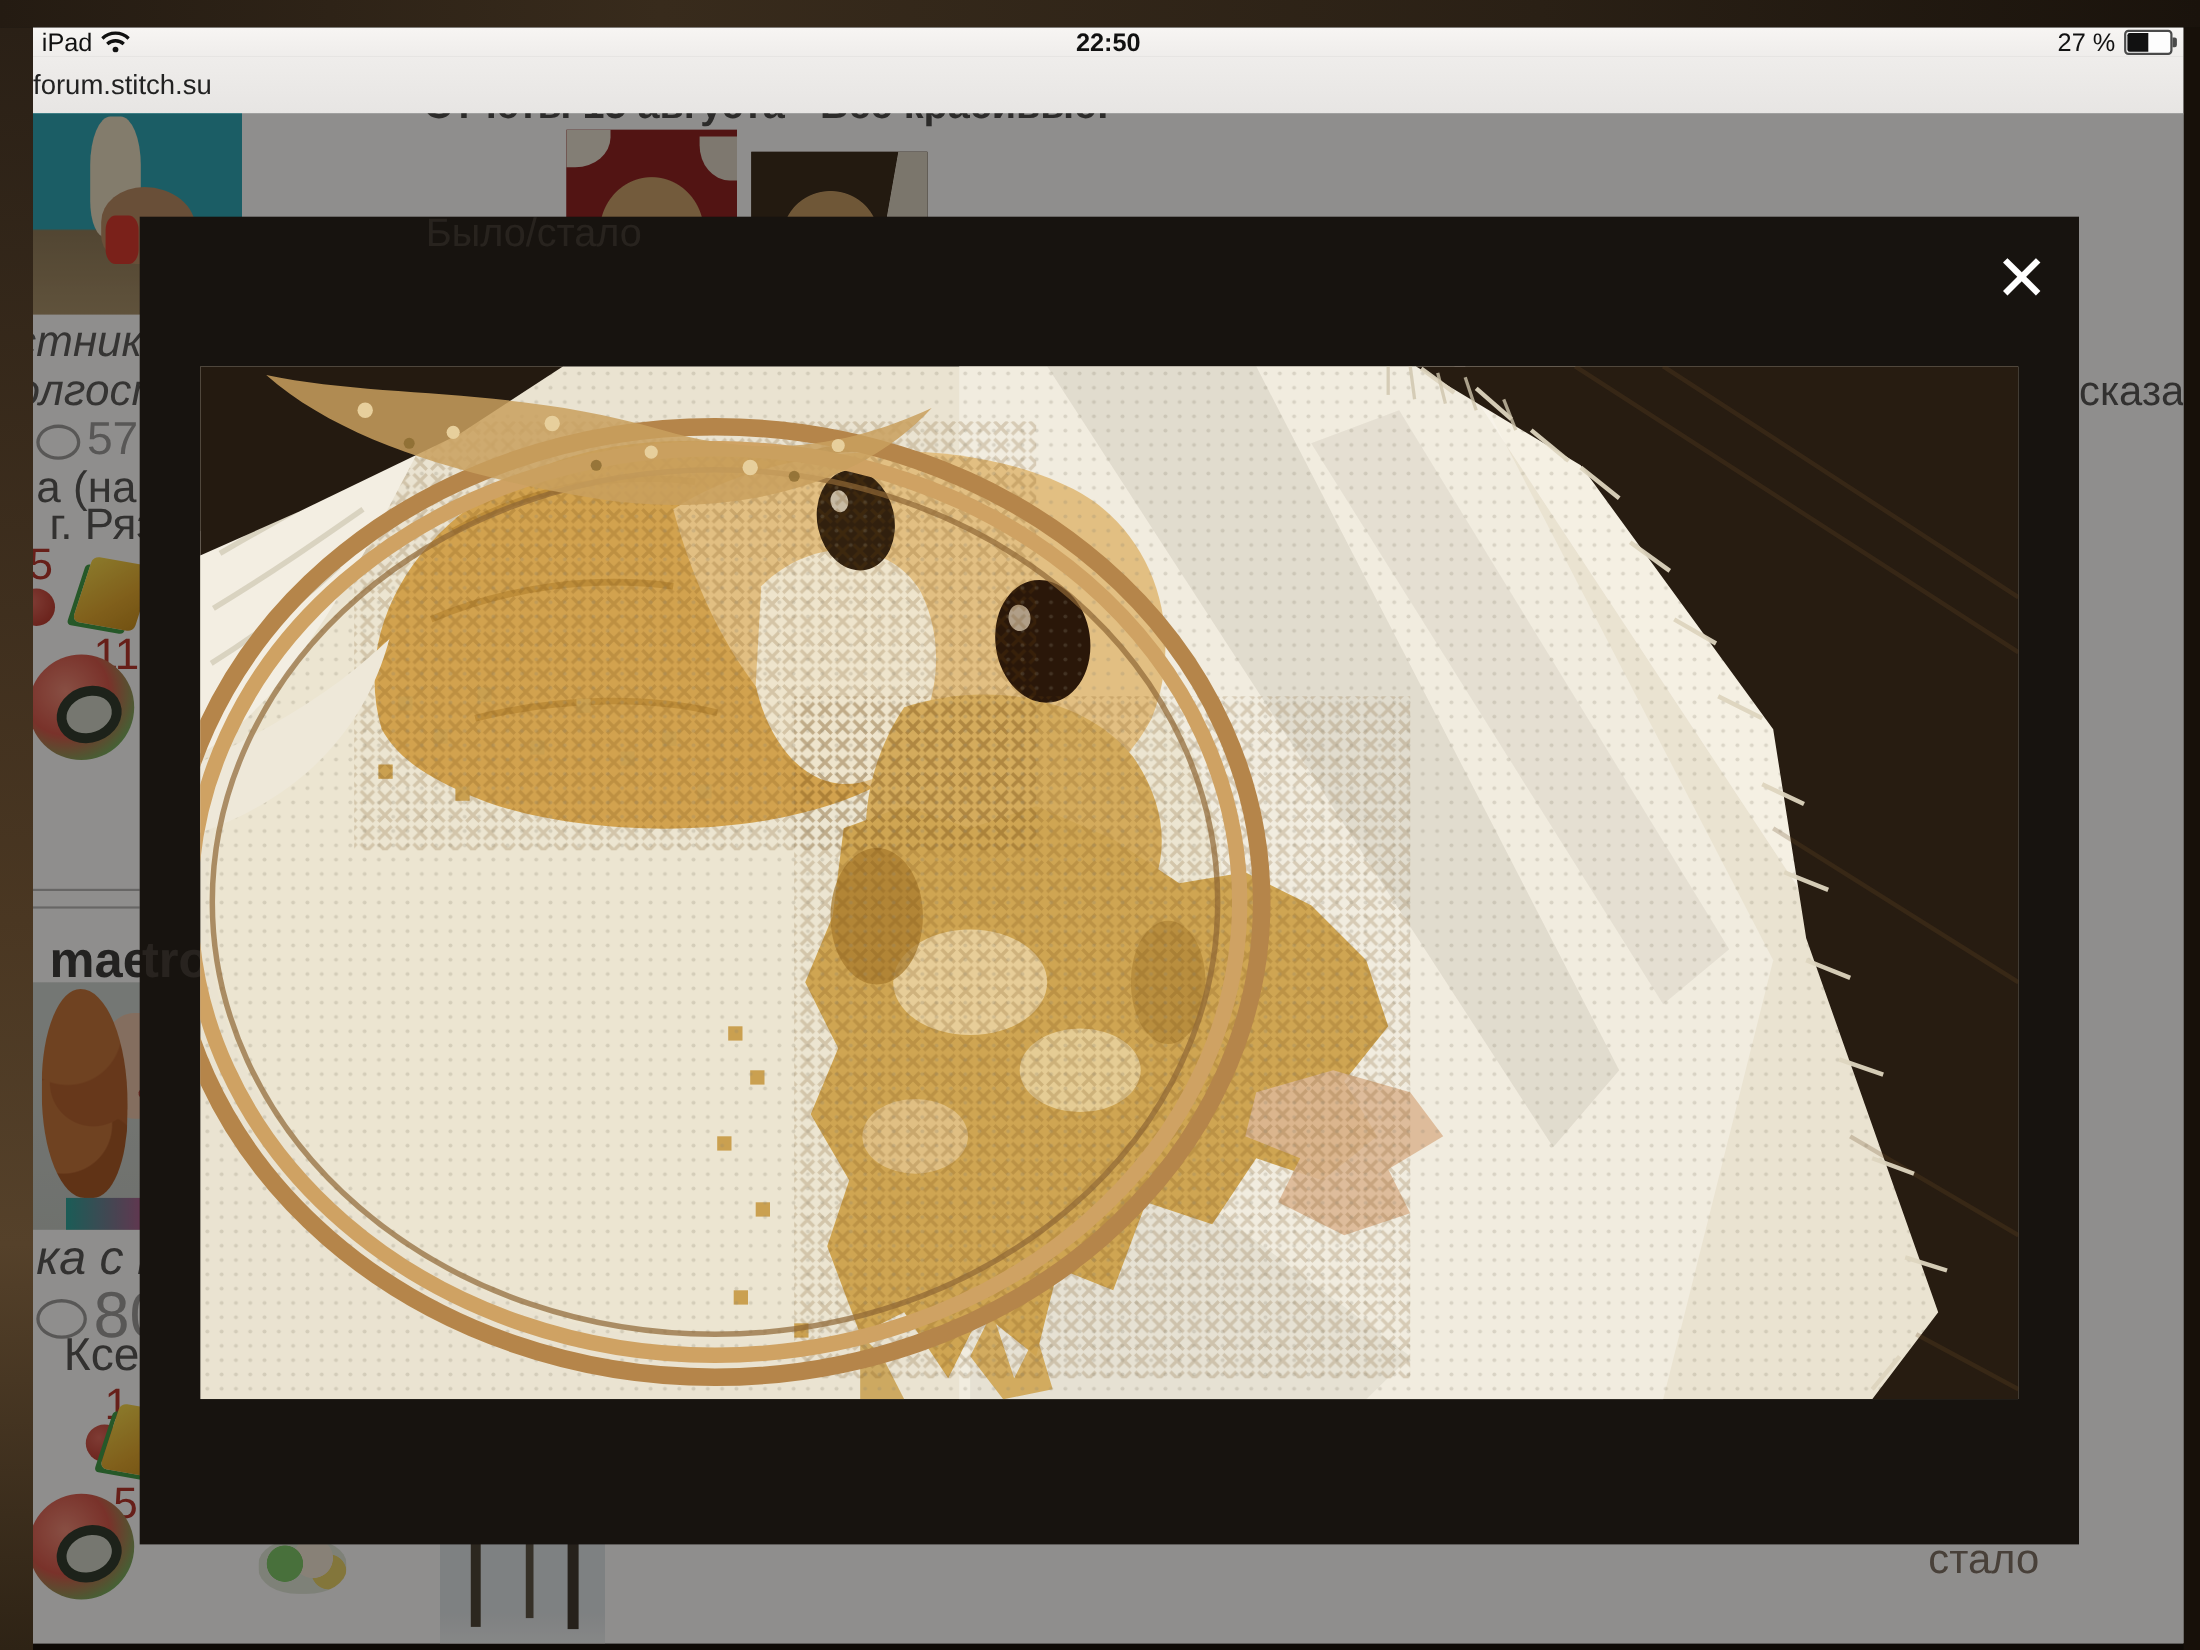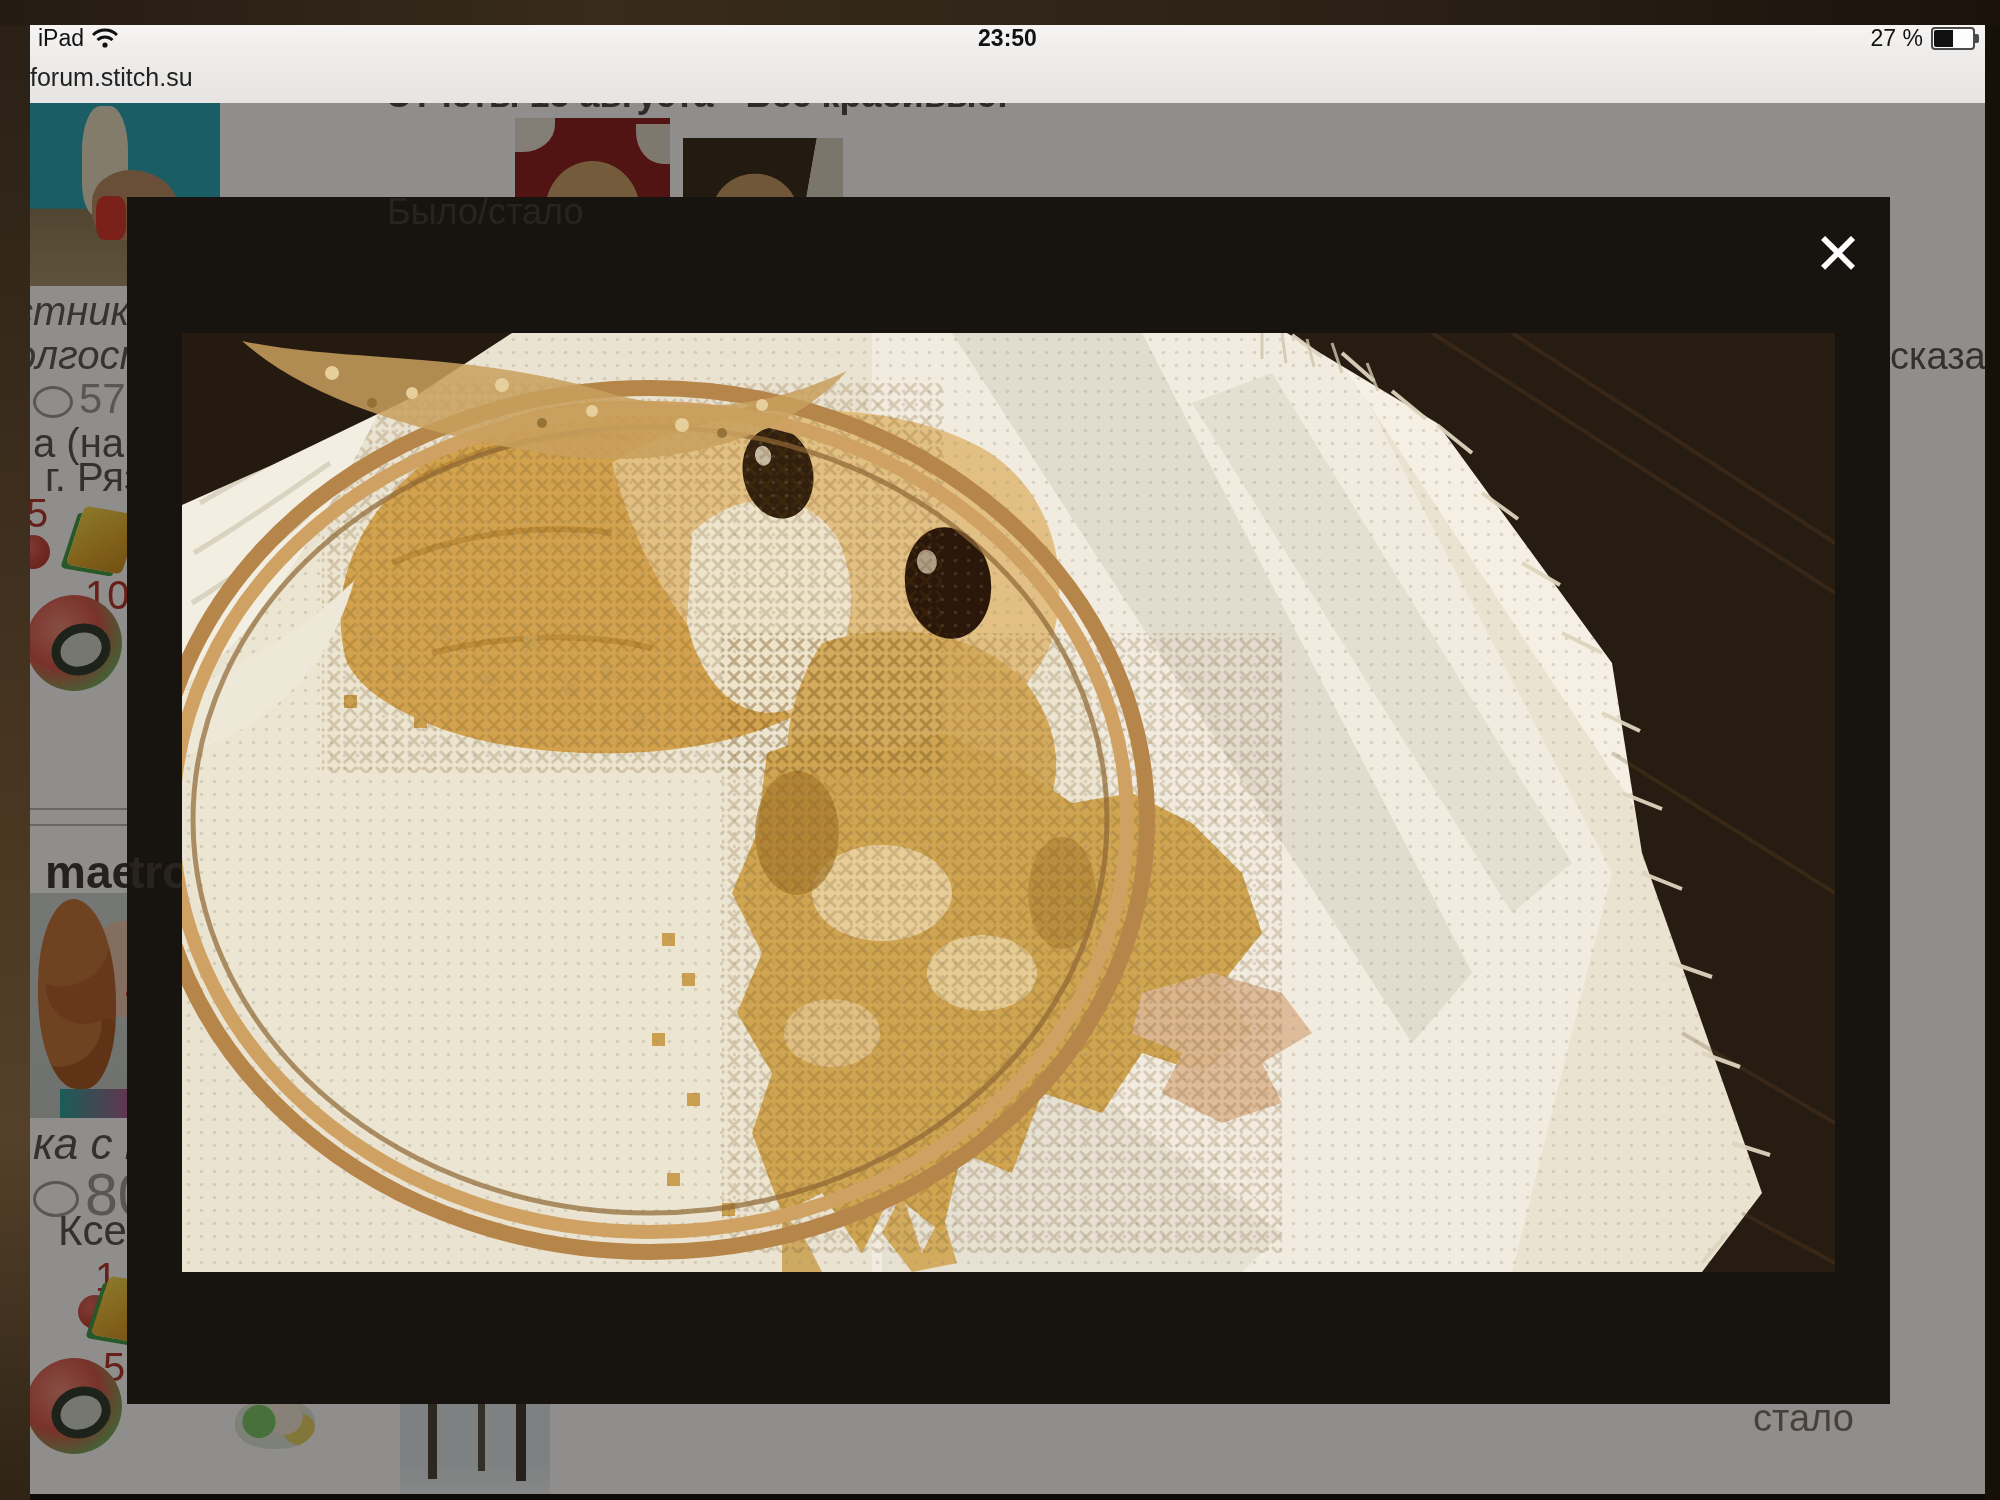--- a/index.html
+++ b/index.html
@@ -55,21 +55,21 @@
 
   <div class="abs" id="statusbar">
     <div class="left">
       <span>iPad</span>
       <svg width="26" height="20" viewBox="0 0 26 20">
         <path d="M1 7 A17 17 0 0 1 25 7" stroke="#111" stroke-width="3" fill="none"></path>
         <path d="M5.5 12 A11 11 0 0 1 20.5 12" stroke="#111" stroke-width="3" fill="none"></path>
         <circle cx="13" cy="17" r="2.6" fill="#111"></circle>
       </svg>
     </div>
-    <div class="center">23:50</div>
+    <div class="center">22:50</div>
     <div class="right">
       <span>27 %</span>
       <span class="battery">
           <span class="fill"></span>
           <span class="nub"></span>
         </span>
     </div>
   </div>
 
   <div class="abs" id="urlbar">
@@ -100,21 +100,21 @@
     <div class="abs ital" style="left:-38px;top:230px;font-size:40px;color:#5a5a5a;white-space:nowrap;">долгостроем</div>
     <div class="abs cnt" style="left:3px;top:272px;font-size:42px;white-space:nowrap;">
       <span class="bubble"></span><span>576</span>
       <span style="font-size:36px;">↩</span>
     </div>
     <div class="abs" style="left:3px;top:318px;font-size:40px;color:#555;white-space:nowrap;">а (на "ты"</div>
     <div class="abs" style="left:15px;top:352px;font-size:40px;color:#555;white-space:nowrap;">г. Рязань</div>
     <div class="abs red" style="left:-4px;top:388px;font-size:40px;">5</div>
     <div class="abs" style="left:-14px;top:432px;width:34px;height:34px;border-radius:50%;background:radial-gradient(circle at 35% 35%,#e0685c,#b02c22);"></div>
     <div class="abs diamond" style="left:45px;top:406px;width:56px;height:62px;"></div>
-    <div class="abs red" style="left:55px;top:470px;font-size:40px;">10</div>
+    <div class="abs red" style="left:55px;top:470px;font-size:40px;">11</div>
     <div class="abs gear" style="left:-4px;top:492px;width:96px;height:96px;">
         <span class="hole"></span>
       </div>
 
     <div class="abs divline" style="left:0;top:705px;width:97px;"></div>
     <div class="abs divline" style="left:0;top:721px;width:97px;"></div>
 
     <div class="abs" style="left:15px;top:742px;font-size:46px;font-weight:bold;color:#3a3a3a;white-space:nowrap;">maestro</div>
     <div class="abs" style="left:0;top:790px;width:180px;height:225px;background:linear-gradient(180deg,#cdd3cf 0 20%,#c3c9c4);overflow:hidden;">
       <div class="abs" style="left:60px;top:28px;width:70px;height:96px;background:#e9c4a9;border-radius:46%;"></div>

